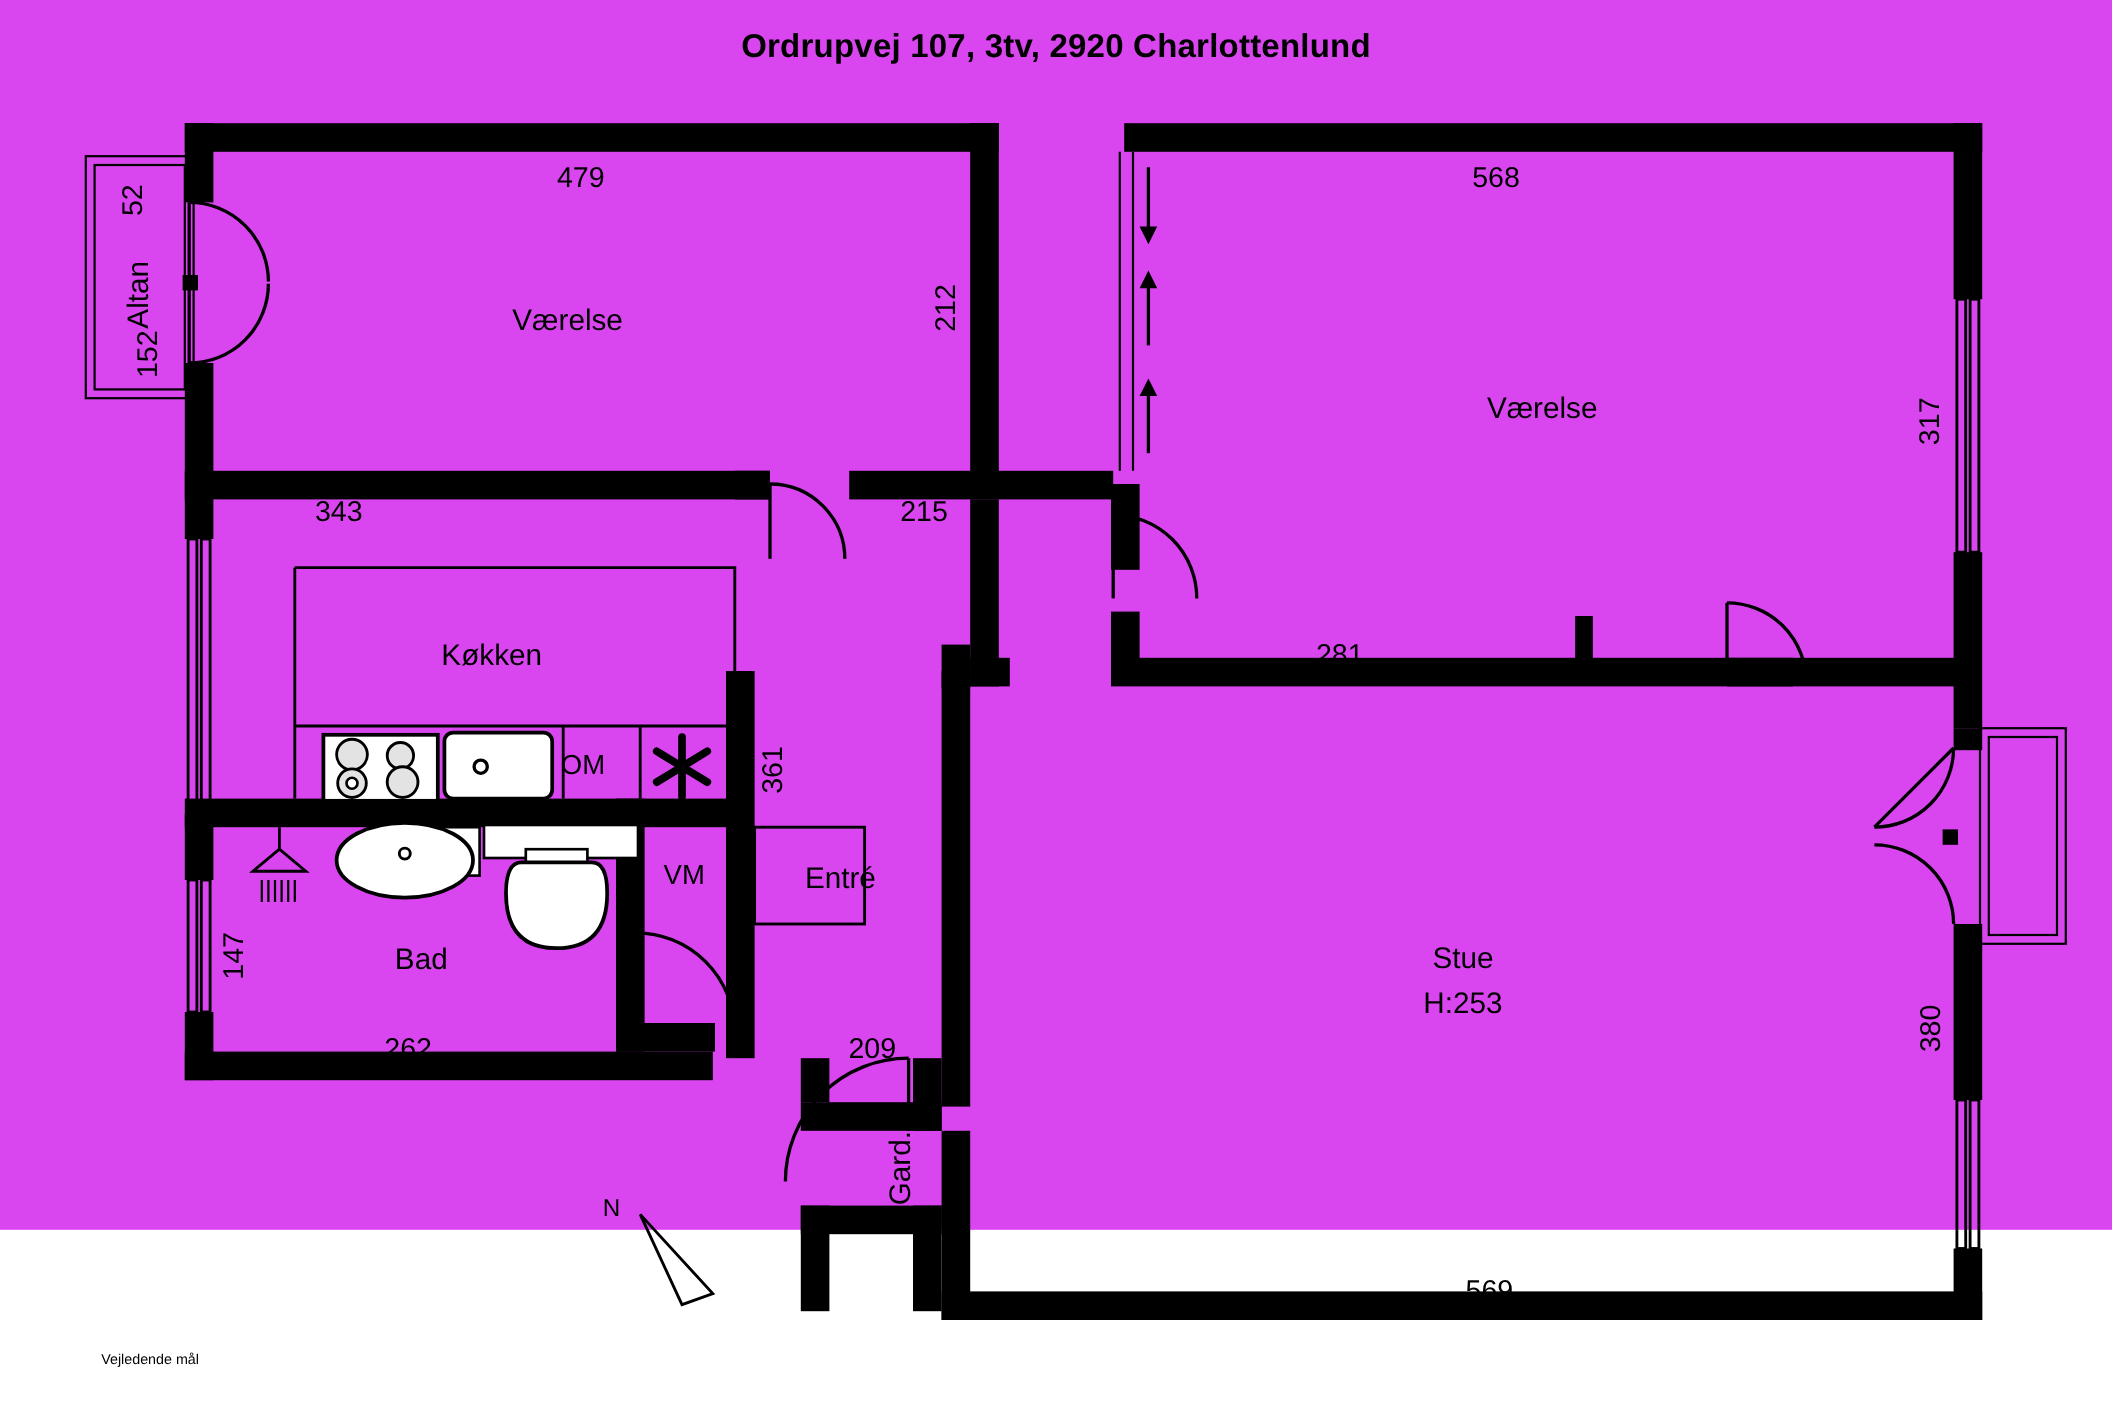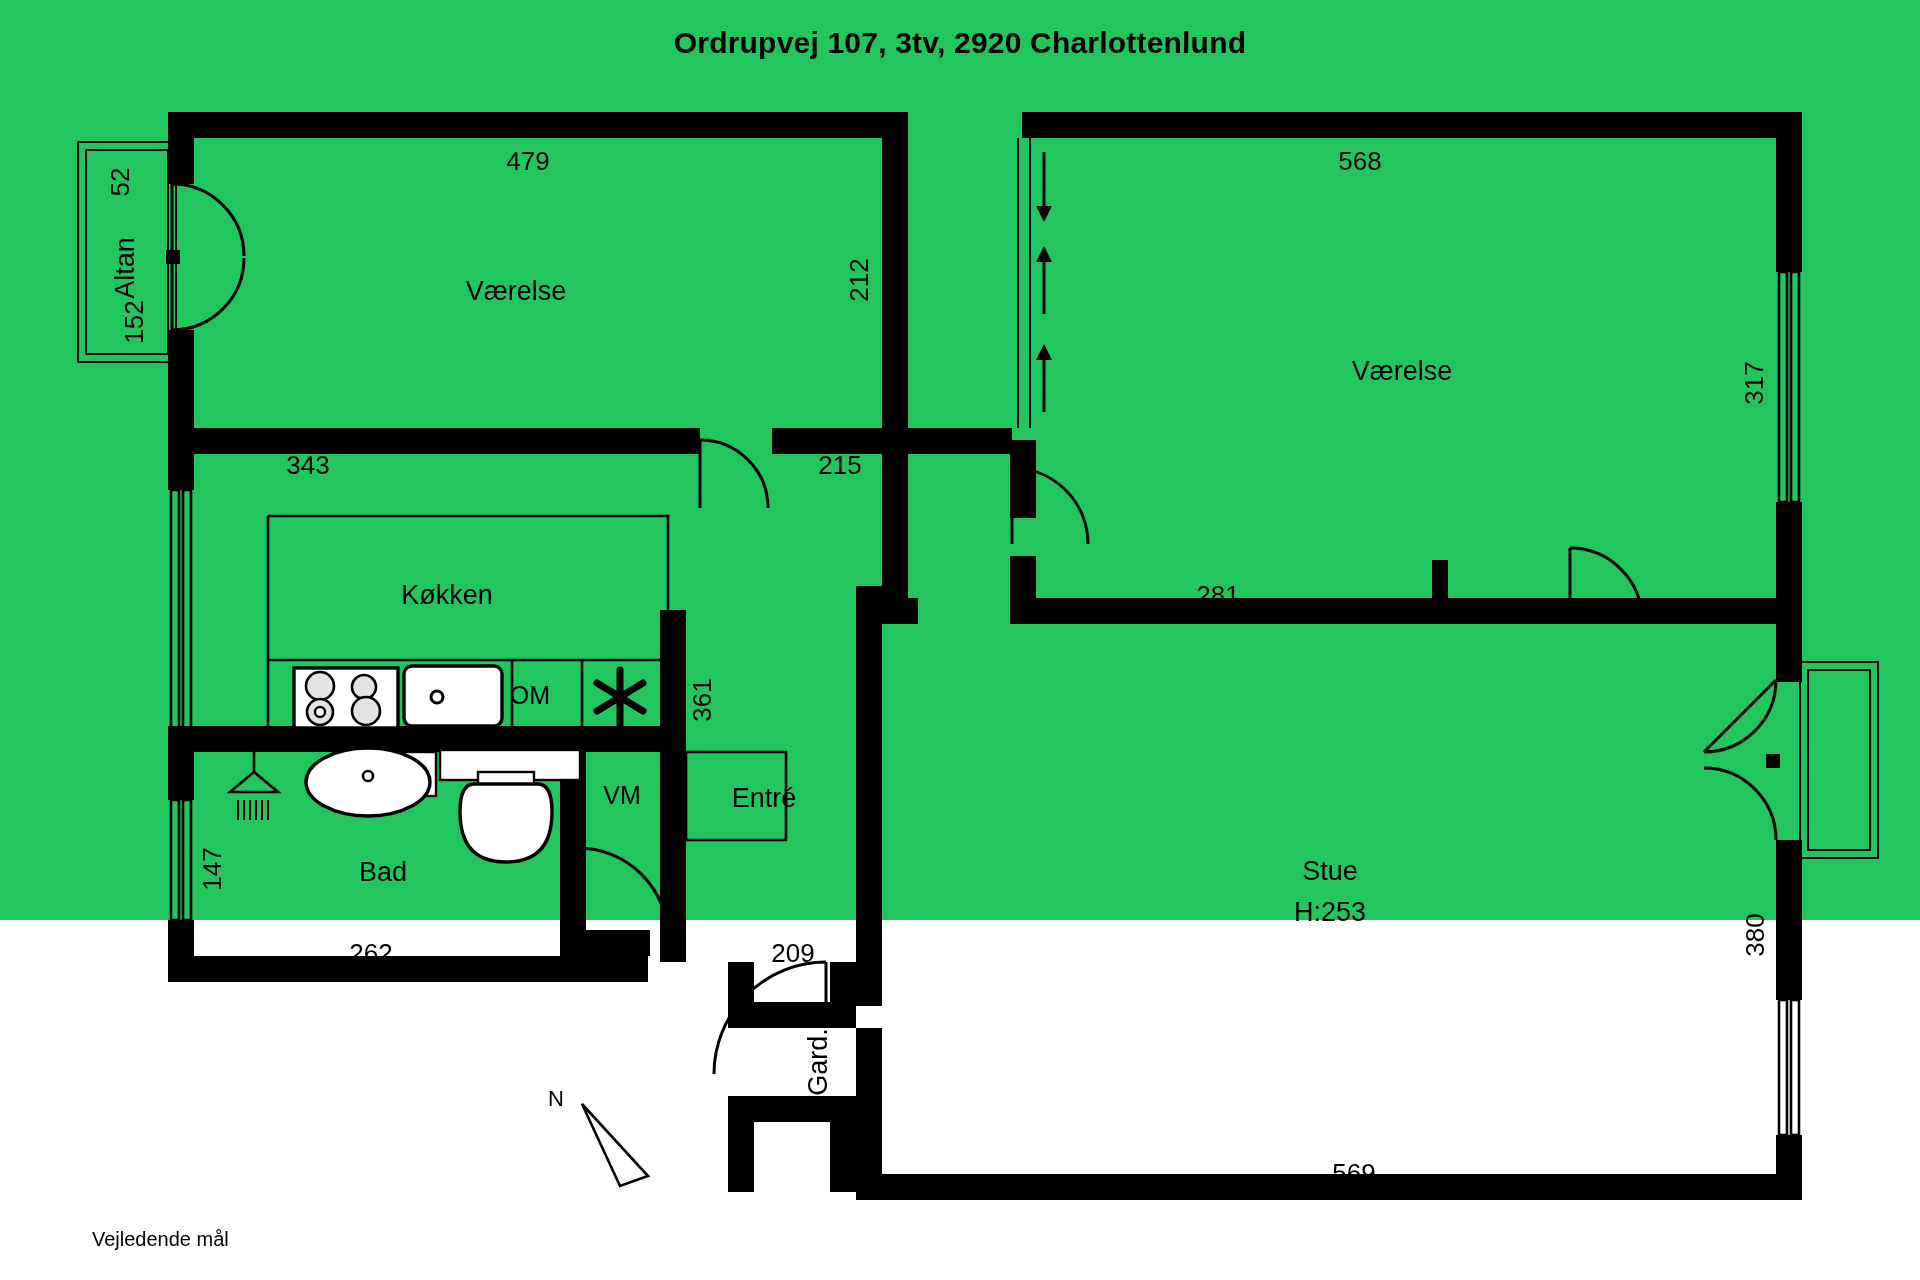--- a/index.html
+++ b/index.html
@@ -10,39 +10,39 @@
   body {
     width: 1920px;
     height: 1280px;
     font-family: "Liberation Sans", sans-serif;
     color: #000000;
     overflow: hidden;
   }
   #plan-root {
     position: relative;
     width: 1920px;
-    height: 920px;
-    background: #22c55e;
+    height: 1118px;
+    background: #d946ef;
   }
   #plan-title {
     position: absolute;
     top: 26px;
     left: 0;
     width: 1920px;
     text-align: center;
     font-size: 30px;
     font-weight: bold;
     letter-spacing: 0.2px;
     color: #000;
   }
   #footnote {
     position: absolute;
     left: 92px;
     top: 1228px;
-    font-size: 20px;
+    font-size: 13px;
     color: #000;
   }
   svg#floorplan {
     position: absolute;
     left: 0;
     top: 0;
   }
   .room-label {
     font-family: "Liberation Sans", sans-serif;
     font-size: 27px;

